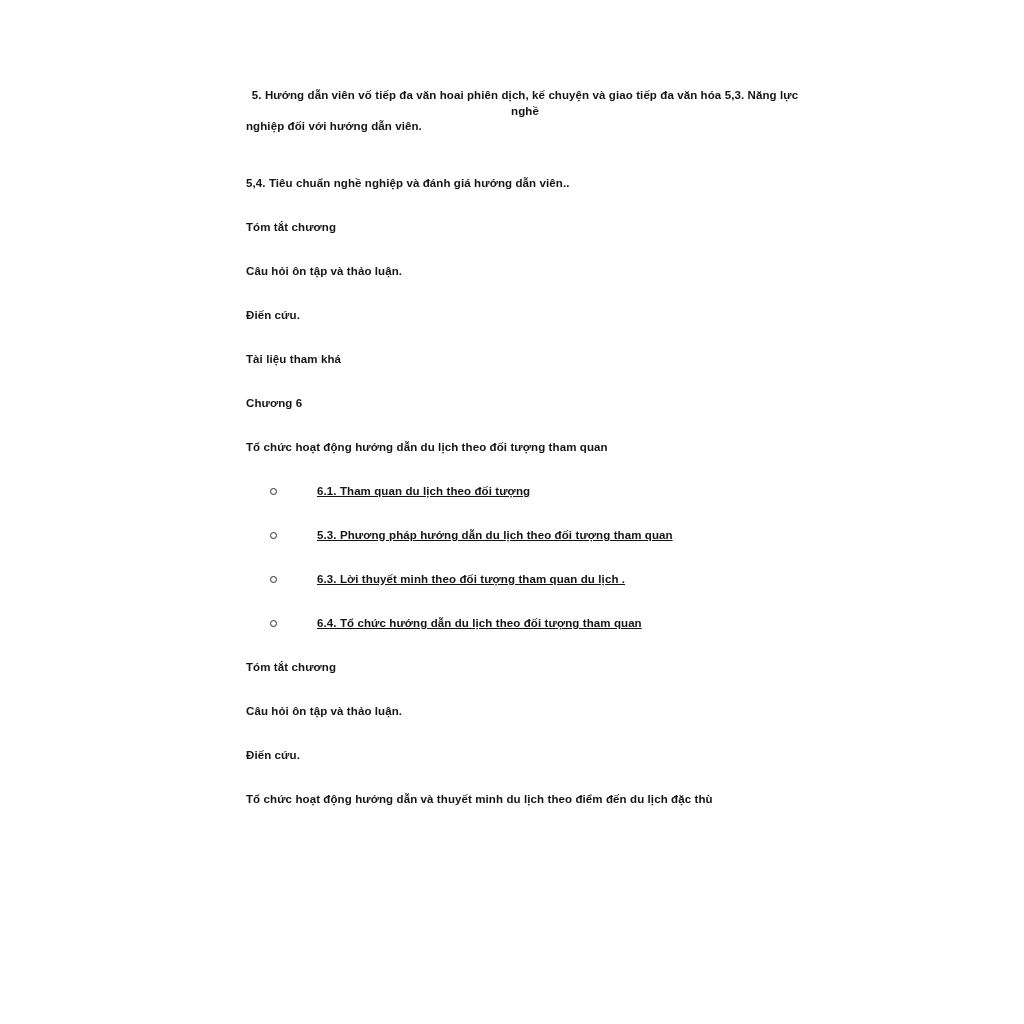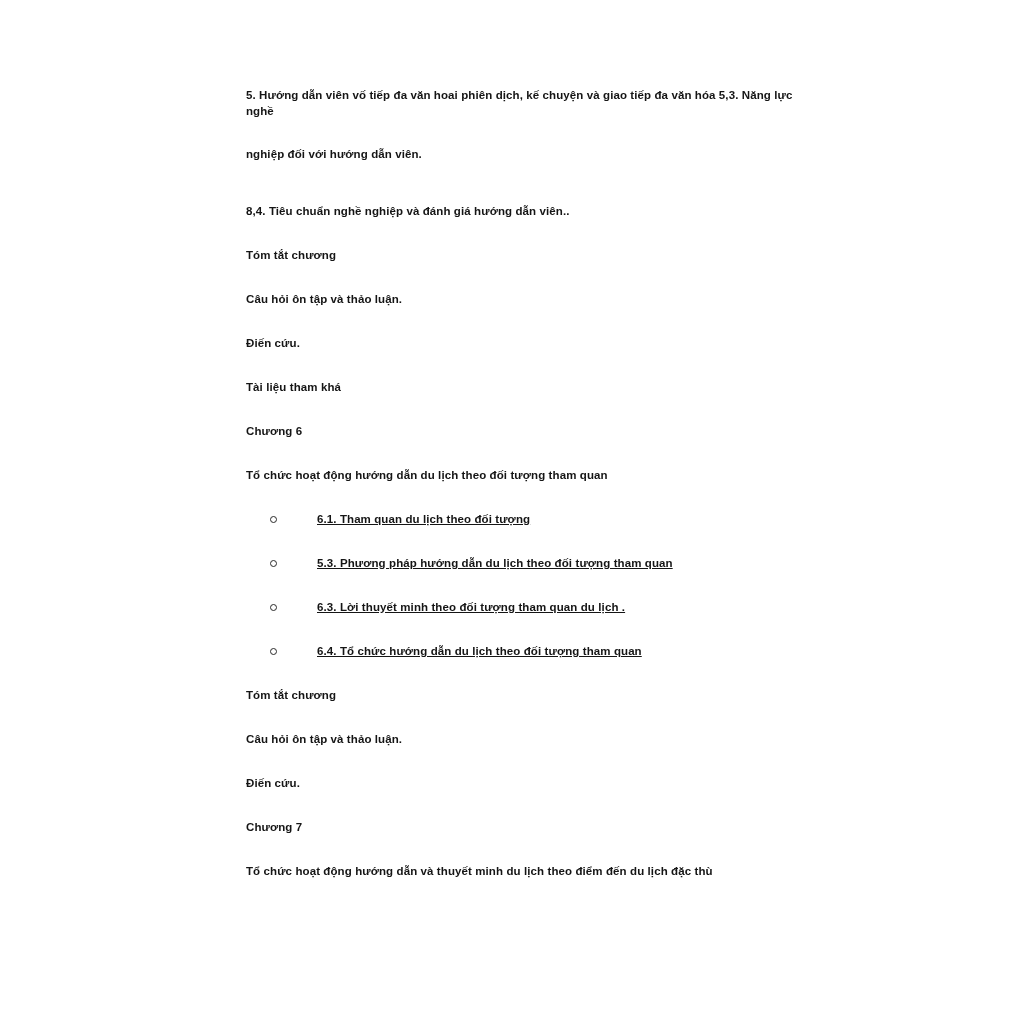--- a/index.html
+++ b/index.html
@@ -27,21 +27,22 @@
   }
   .para {
     font-size: 11.5px;
     font-weight: bold;
     line-height: 1.35;
     letter-spacing: 0.1px;
     margin: 0 0 28.5px 0;
     color: #151515;
   }
   .para.wrap {
-    margin-bottom: 28px;
+    margin-bottom: 0;
+    text-align: center;
   }
   .para.cont {
     margin-bottom: 41px;
   }
   .sub-list {
     list-style: none;
     margin: 0;
     padding: 0;
   }
   .sub-item {
@@ -69,21 +70,21 @@
 </style>
 </head>
 <body>
 
 <div class="page">
   <div class="doc-body">
 
     <p class="para wrap">5. Hướng dẫn viên vố tiếp đa văn hoai phiên dịch, kế chuyện và giao tiếp đa văn hóa 5,3. Năng lực nghề</p>
     <p class="para cont">nghiệp đối với hướng dẫn viên.</p>
 
-    <p class="para">8,4. Tiêu chuẩn nghề nghiệp và đánh giá hướng dẫn viên..</p>
+    <p class="para">5,4. Tiêu chuẩn nghề nghiệp và đánh giá hướng dẫn viên..</p>
 
     <p class="para">Tóm tắt chương</p>
 
     <p class="para">Câu hỏi ôn tập và thảo luận.</p>
 
     <p class="para">Điến cứu.</p>
 
     <p class="para">Tài liệu tham khá</p>
 
     <p class="para">Chương 6</p>
@@ -109,19 +110,18 @@
       </li>
     </ul>
 
     <p class="para">Tóm tắt chương</p>
 
     <p class="para">Câu hỏi ôn tập và thảo luận.</p>
 
     <p class="para">Điến cứu.</p>
 
 
-    <p class="para">Chương 7</p>
 
     <p class="para">Tổ chức hoạt động hướng dẫn và thuyết minh du lịch theo điểm đến du lịch đặc thù</p>
 
 
   </div>
 </div>
 
 </body></html>

